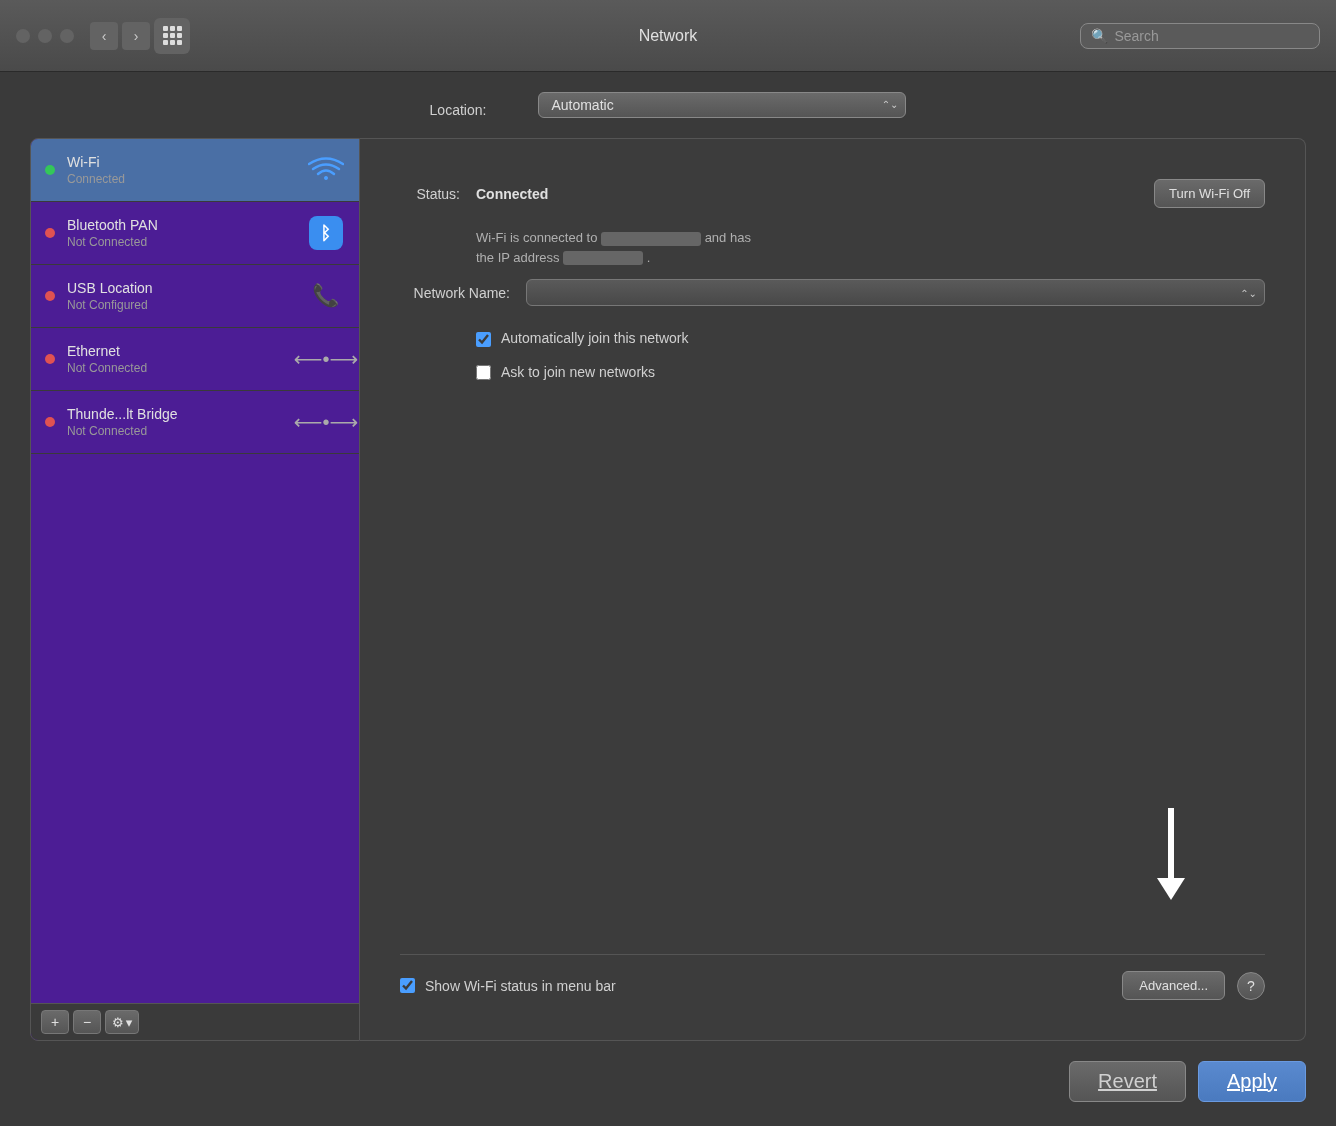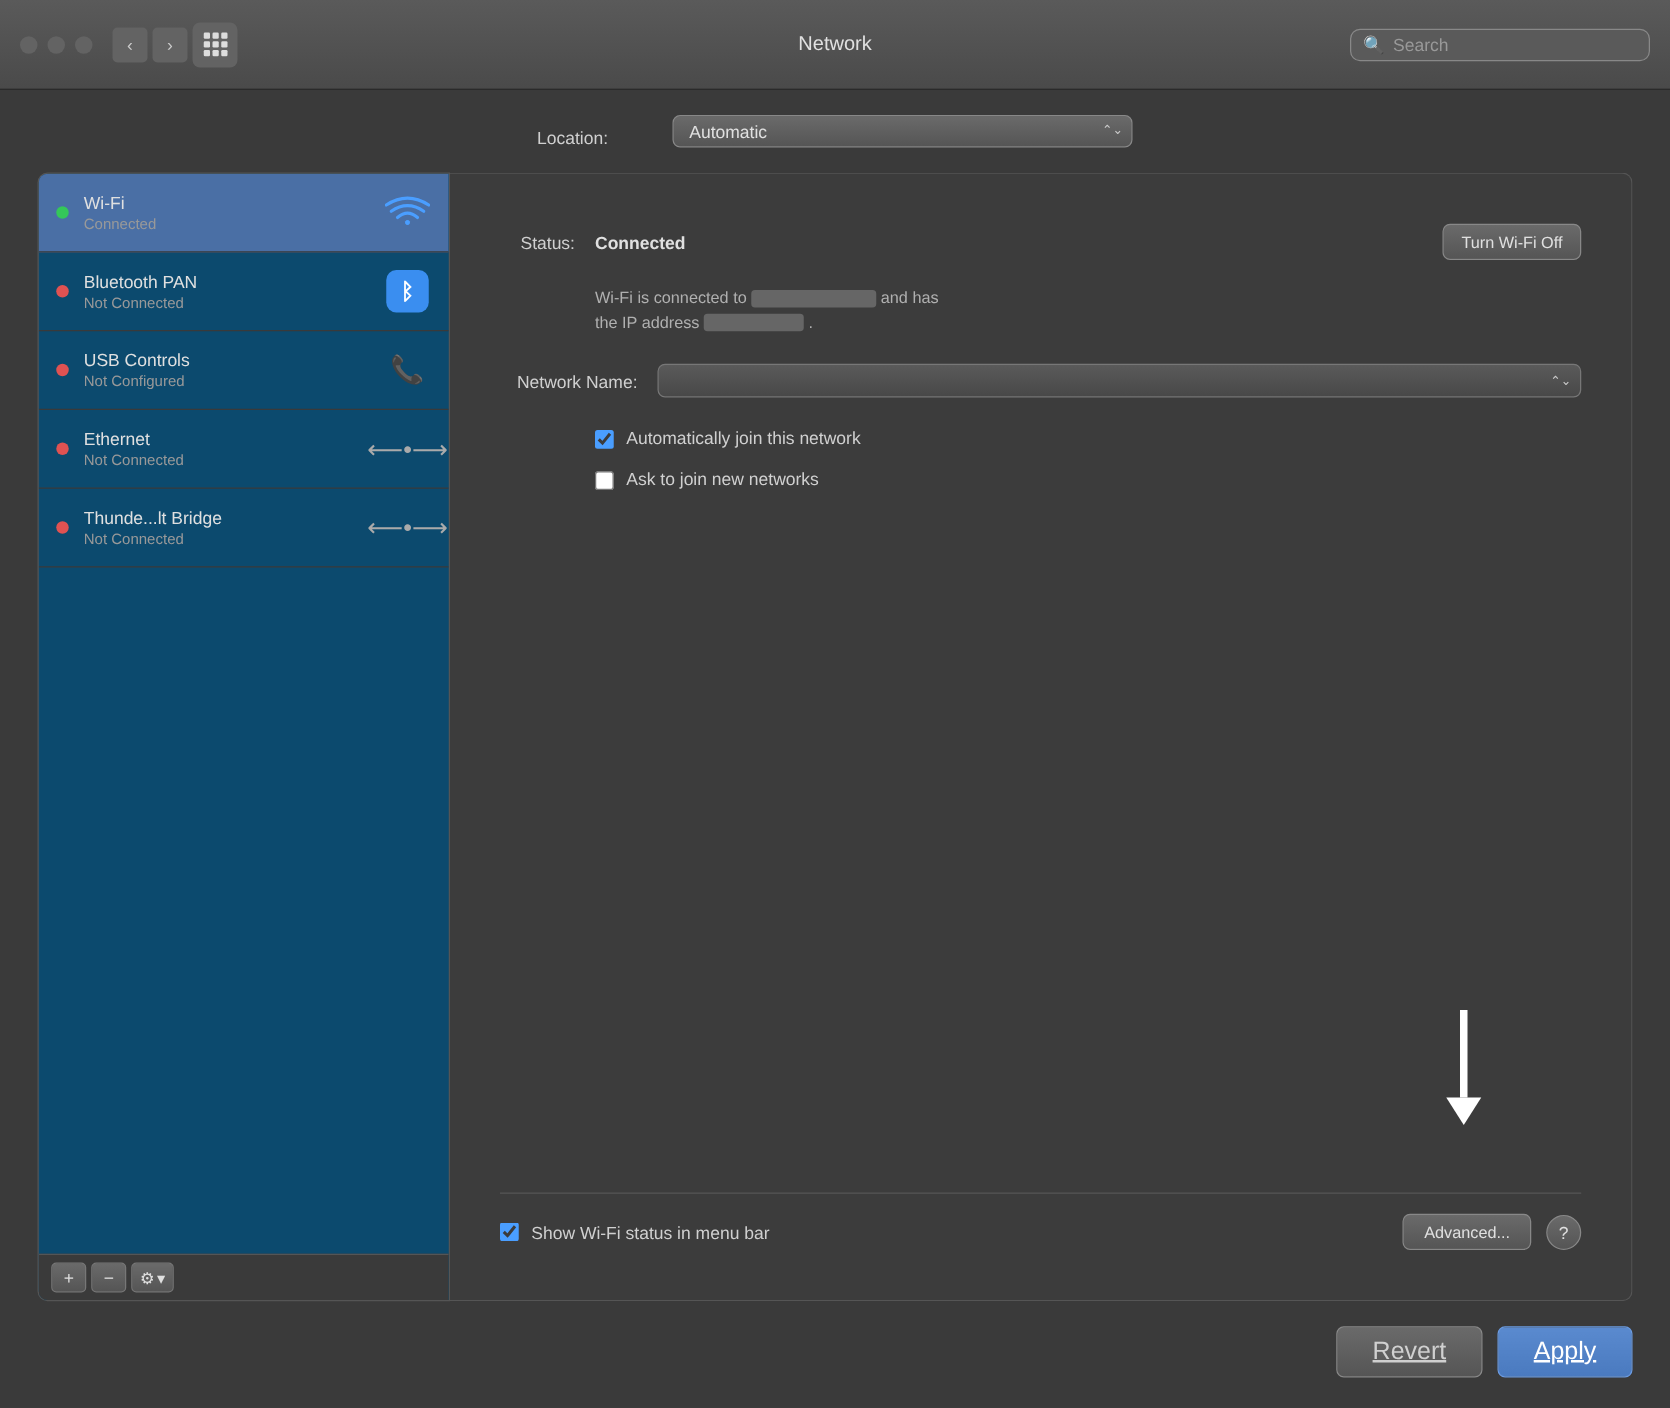--- a/index.html
+++ b/index.html
@@ -164,21 +164,21 @@
     
     .body-area {
       display: flex;
       flex: 1;
       gap: 0;
     }
 
     
     .sidebar {
       width: 330px;
-      background: #0c4a6e;
+      background: #4c1d95;
       border-radius: 8px 0 0 8px;
       display: flex;
       flex-direction: column;
       overflow: hidden;
       border: 1px solid #555;
     }
     .sidebar-list {
       flex: 1;
       overflow-y: auto;
     }
@@ -314,21 +314,21 @@
       color: #e0e0e0;
       font-size: 13px;
       padding: 6px 14px;
       cursor: pointer;
     }
 
     .wifi-desc {
       color: #b0b0b0;
       font-size: 13px;
       margin-left: 76px;
-      margin-bottom: 24px;
+      margin-bottom: 12px;
       line-height: 1.5;
     }
     .wifi-desc .redacted {
       display: inline-block;
       background: #666;
       border-radius: 3px;
       height: 14px;
       vertical-align: middle;
     }
 
@@ -569,21 +569,21 @@
             <div class="sidebar-item-status">Not Connected</div>
           </div>
           <div class="sidebar-item-icon">
             <div class="bluetooth-badge">ᛒ</div>
           </div>
         </div>
 
         <div class="sidebar-item">
           <div class="status-dot red"></div>
           <div class="sidebar-item-text">
-            <div class="sidebar-item-name">USB Controls</div>
+            <div class="sidebar-item-name">USB Location</div>
             <div class="sidebar-item-status">Not Configured</div>
           </div>
           <div class="sidebar-item-icon">
             <span class="phone-icon">📞</span>
           </div>
         </div>
 
         <div class="sidebar-item">
           <div class="status-dot red"></div>
           <div class="sidebar-item-text">

